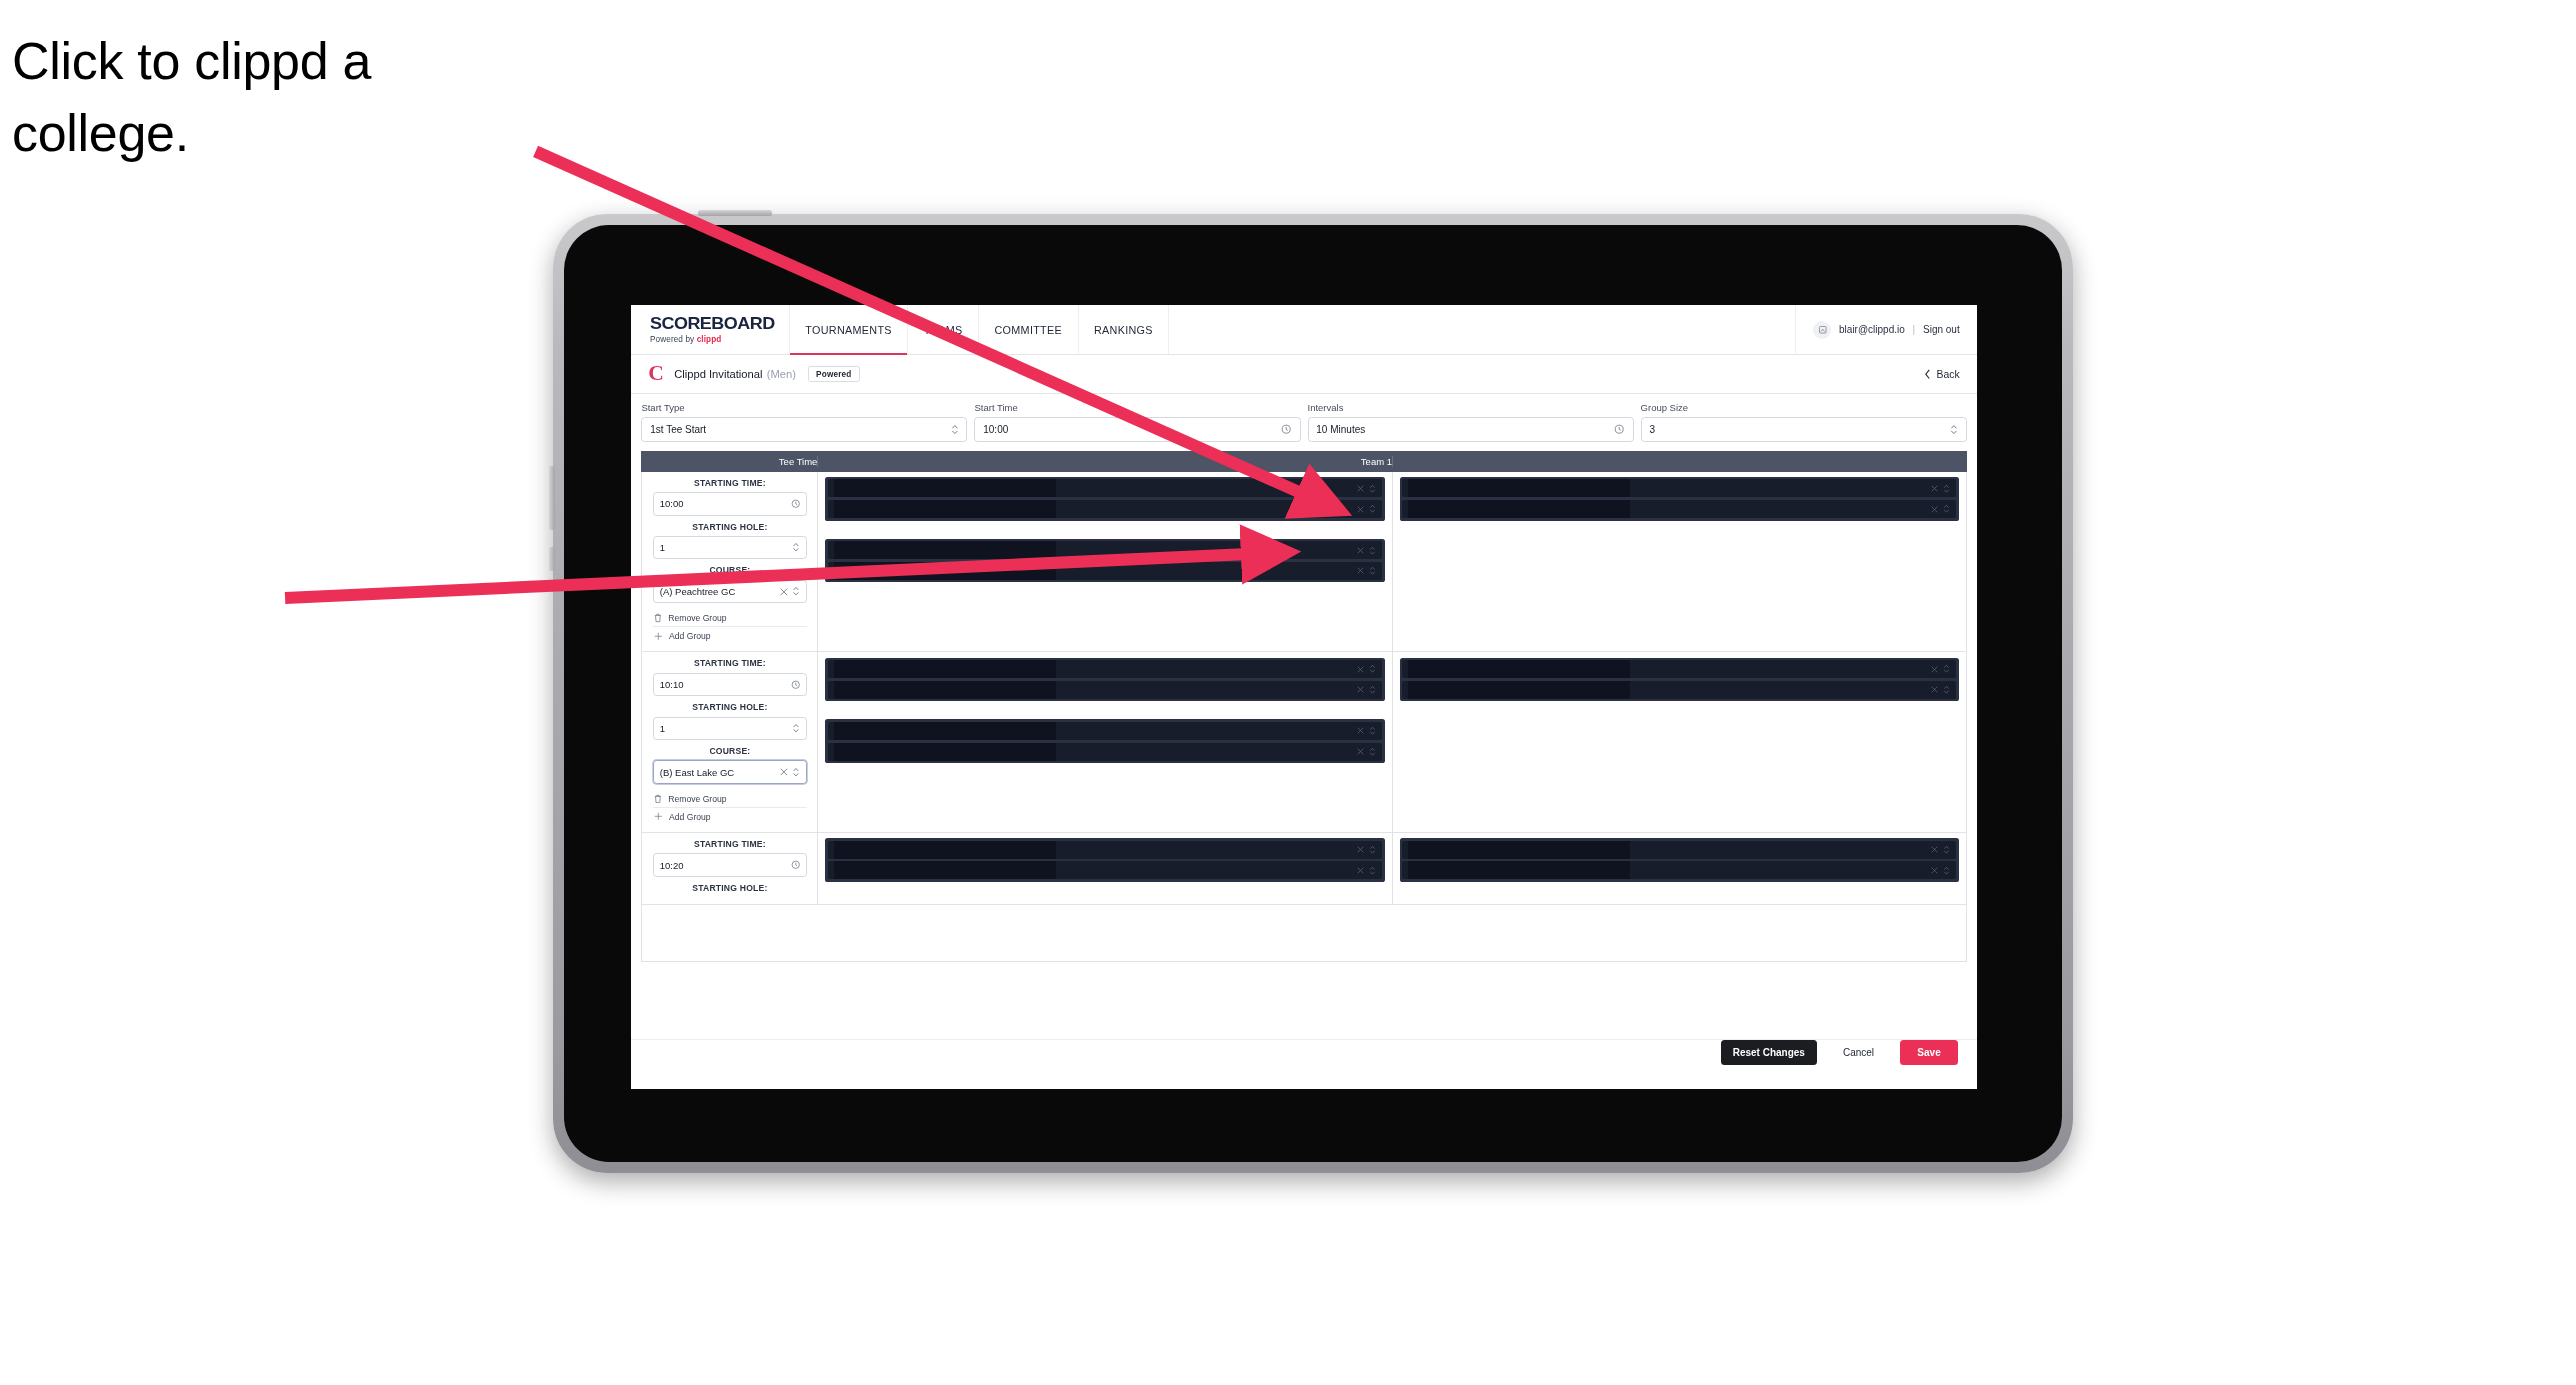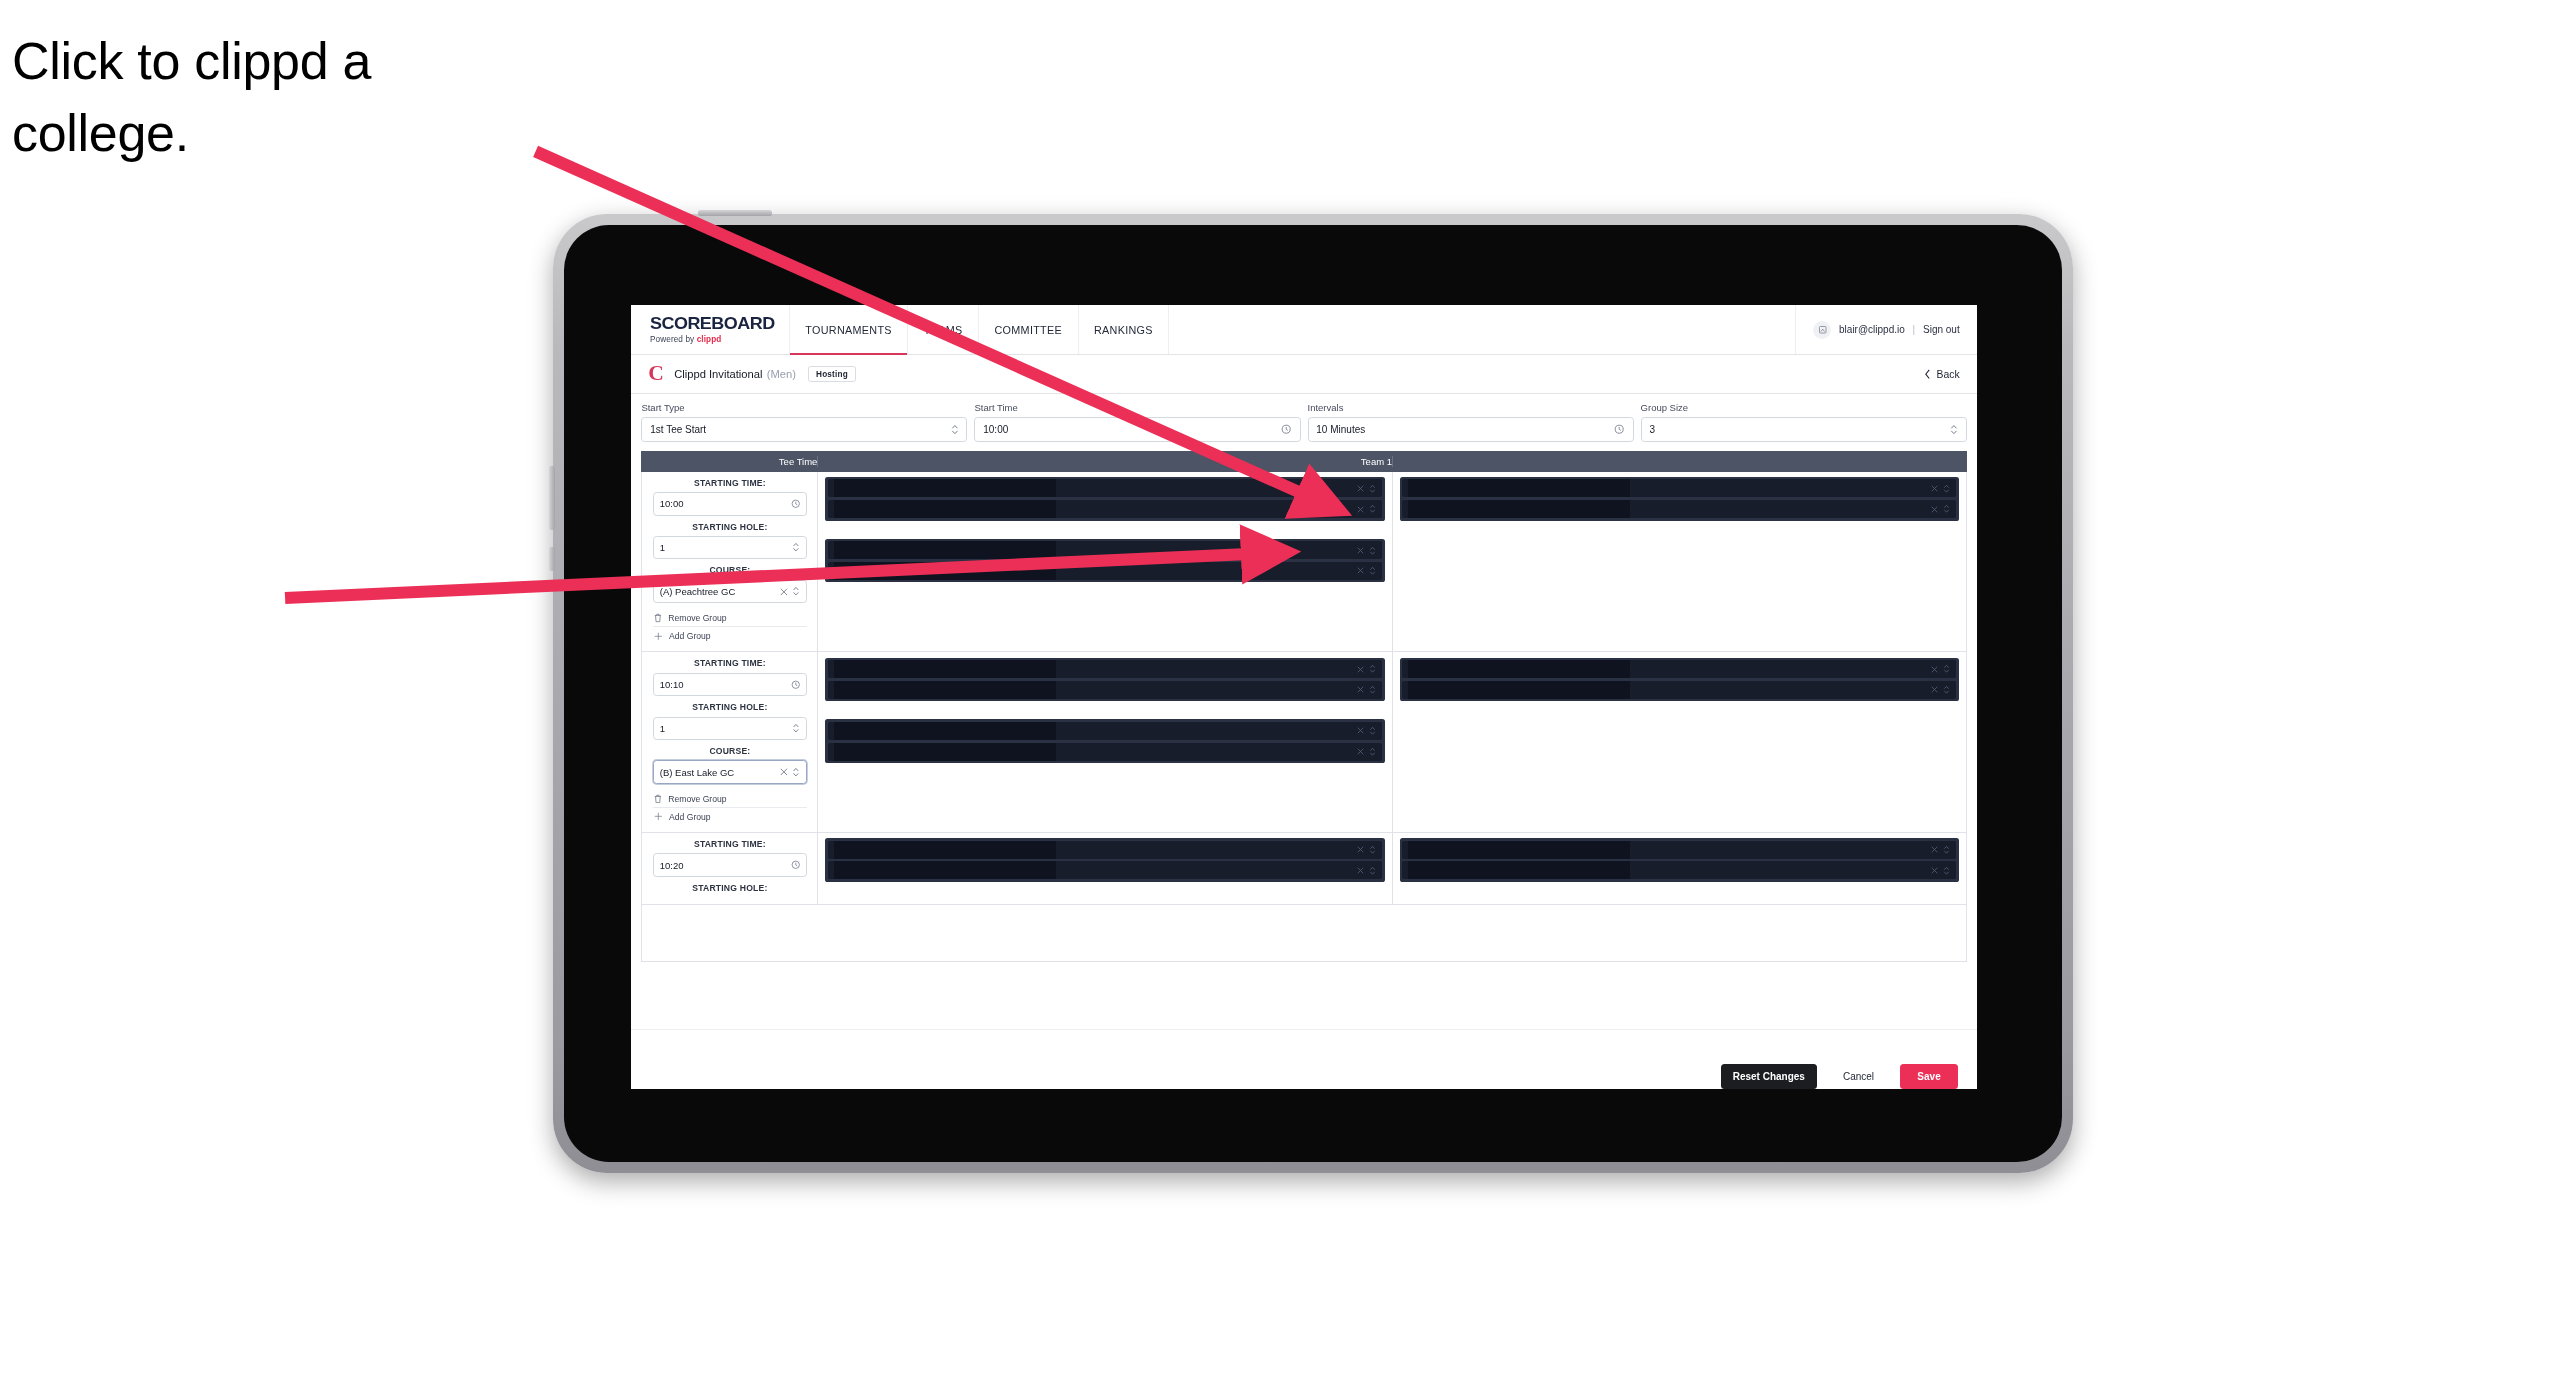--- a/index.html
+++ b/index.html
@@ -347,25 +347,25 @@
     align-items: center;
     gap: 5.2px;
     color: #59617a;
     font-size: 8.6px;
   }
 
   
   #footer {
     position: absolute;
     left: 0; right: 0; bottom: 0;
-    height: 60px;
+    height: 50px;
     background: #fff;
     border-top: 0.9px solid #eceef1;
     display: flex;
-    align-items: flex-end;
+    align-items: flex-start;
     justify-content: flex-end;
     gap: 14px;
     padding-right: 19px;
     box-sizing: border-box;
   }
   .btn {
     font-size: 10px;
     border-radius: 3.5px;
     padding: 7px 12px;
     cursor: pointer;
@@ -431,21 +431,21 @@
         <span>blair@clippd.io</span>
         <span class="sep">|</span>
         <span id="signout">Sign out</span>
       </div>
     </div>
 
     <div id="tbar">
       <div id="tlogo">C</div>
       <div id="tname">Clippd Invitational</div>
       <div id="tgender">(Men)</div>
-      <div id="hosting-badge">Hosting</div>
+      <div id="hosting-badge">Powered</div>
       <div id="back-btn">
         <svg class="ic" width="7" height="10.4" viewBox="0 0 8 12" fill="none" stroke="#1d2330" stroke-width="1.2">
           <path d="M6 1 L2 6 L6 11"></path>
         </svg>
         <span>Back</span>
       </div>
     </div>
 
     <div id="formrow">
 

